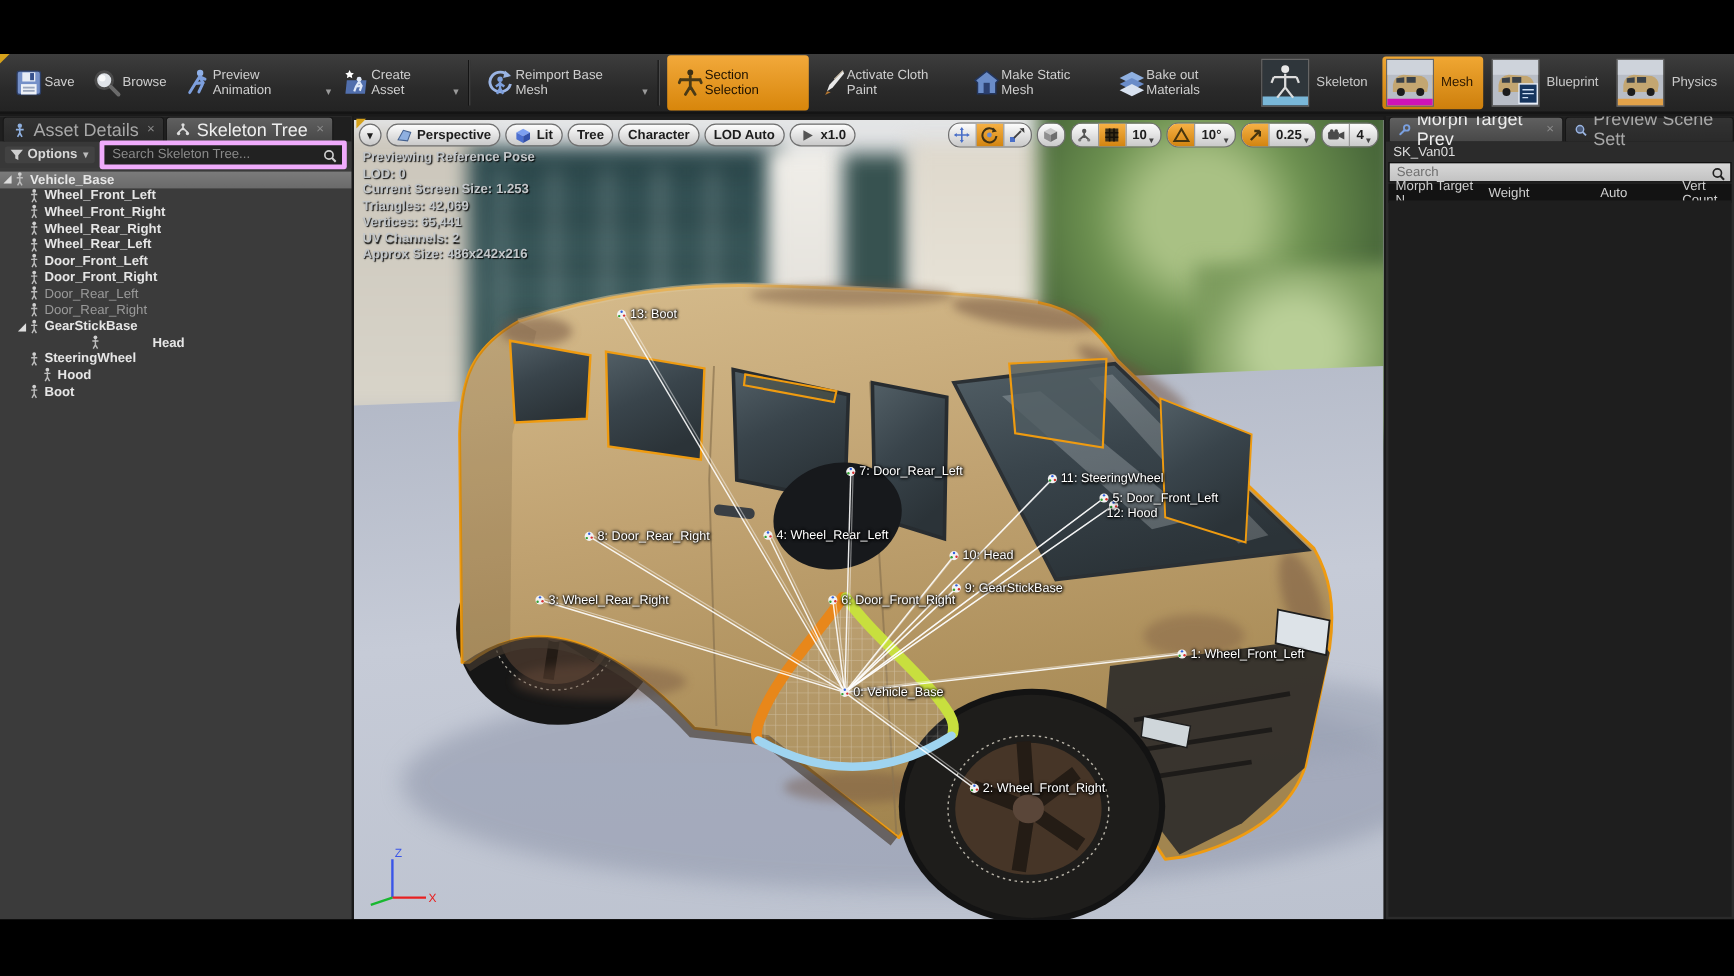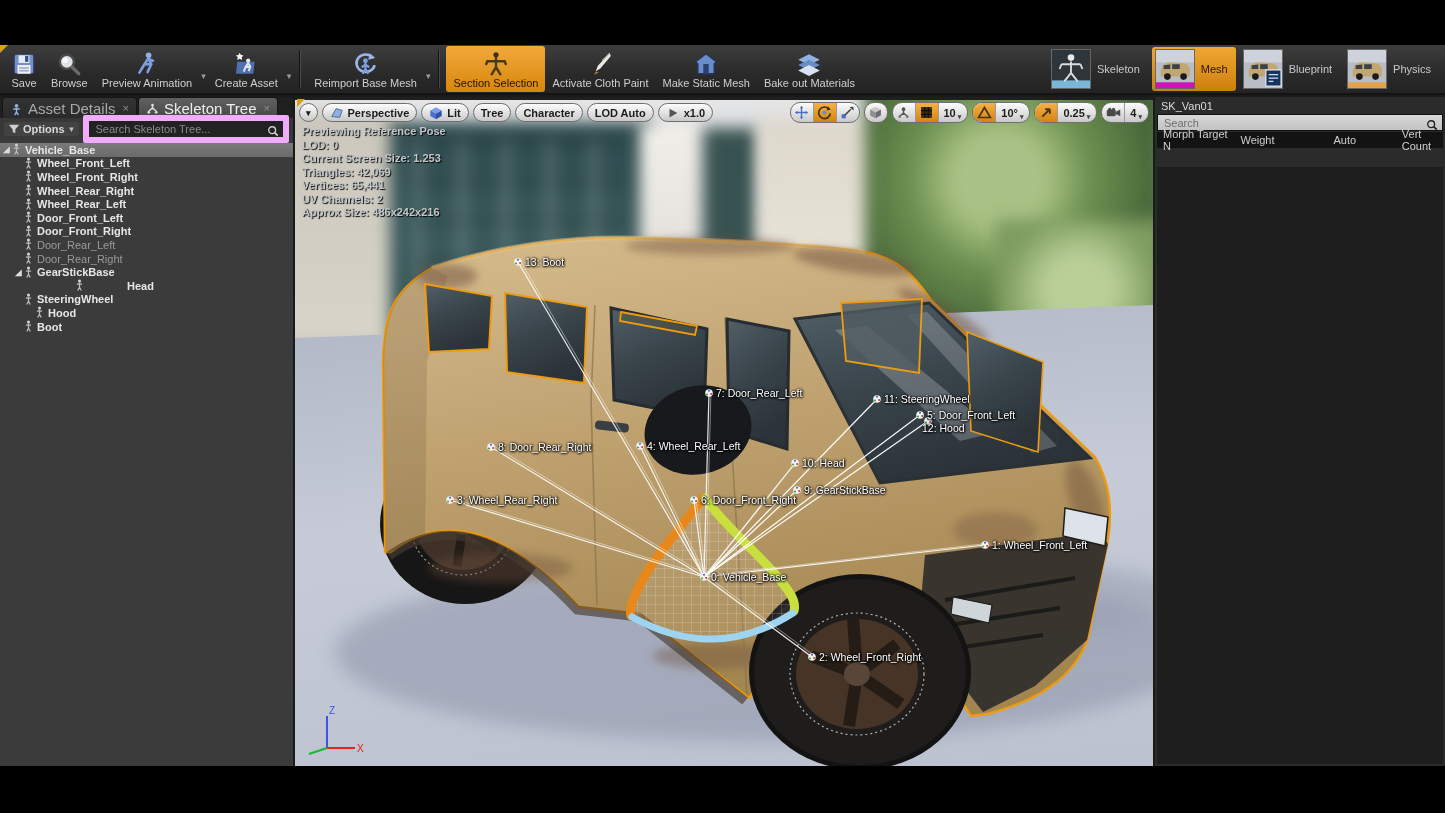--- a/index.html
+++ b/index.html
@@ -5,21 +5,21 @@
   html,body{margin:0;padding:0;background:#000;}
   .screen{position:relative;width:1445px;height:813px;background:#000;overflow:hidden;
     font-family:"Liberation Sans",sans-serif;-webkit-font-smoothing:antialiased;}
   .app{position:absolute;left:0;top:45px;width:1445px;height:721px;background:#1a1a1a;}
 
   
   .main-toolbar{position:absolute;left:0;top:0;width:1445px;height:50px;box-sizing:border-box;
     background:linear-gradient(#3d3d3d,#2a2a2a 60%,#232323);border-bottom:2px solid #141414;
     display:flex;align-items:stretch;justify-content:space-between;padding:1px 4px;}
   .tb-left{display:flex;align-items:stretch;}
-  .tb-btn{display:flex;flex-direction:column;align-items:center;justify-content:flex-end;
+  .tb-btn{display:flex;flex-direction:row;align-items:center;justify-content:flex-end;
     padding:2px 7px 3px;color:#cfcfcf;font-size:11px;border-radius:3px;position:relative;cursor:default;}
   .tb-btn .ic{width:26px;height:26px;}
   .tb-btn .ic svg{width:100%;height:100%;}
   .tb-btn.active{background:linear-gradient(#f2a93b,#d8860b);color:#201300;}
   .tb-caret{align-self:center;color:#9a9a9a;font-size:9px;padding:0 2px;margin-top:14px;}
   .tb-sep{width:1px;background:#141414;border-right:1px solid #4a4a4a;margin:4px 6px;}
   .corner{position:absolute;width:0;height:0;border-top:8px solid #d6a21b;border-right:8px solid transparent;left:0;top:0;z-index:9;}
 
   
   .tb-right{display:flex;align-items:center;gap:4px;padding-right:2px;}
@@ -40,21 +40,21 @@
   .tab-close{color:#8d8d8d;font-size:11px;margin-left:2px;}
   .tab-close::after{content:"×";}
 
   
   .lp{position:absolute;left:0;top:52px;width:293px;height:669px;background:#3b3b3b;overflow:hidden;}
   .lp-options{display:flex;align-items:center;gap:4px;height:22px;padding:0 4px;background:#383838;}
   .lp-optbtn{display:flex;align-items:center;gap:3px;color:#d8d8d8;font-size:11px;font-weight:bold;
     padding:1px 4px;border-radius:2px;background:#424242;justify-content:flex-end;}
   .lp-optbtn .ic{width:12px;height:12px;}
   .caret-g{font-size:8px;color:#bbb;}
-  .searchbox{flex:1;display:flex;align-items:center;height:16px;background:#222;border:6px solid #f0abfc;
+  .searchbox{flex:1;display:flex;align-items:center;height:16px;background:#222;border:4px solid #f0abfc;
     border-radius:2px;padding:0 4px;}
   .searchbox input{flex:1;background:transparent;border:none;outline:none;color:#cfcfcf;font-size:11px;
     font-family:"Liberation Sans",sans-serif;}
   .searchbox input::placeholder{color:#8a8a8a;}
   .searchbox .mag{width:12px;height:12px;}
   .tree{position:absolute;left:0;top:46px;right:0;bottom:0;}
   .tree-row{display:flex;align-items:center;height:13.6px;font-size:11px;color:#e6e6e6;font-weight:bold;white-space:nowrap;}
   .tree-row.dim{color:#9a9a9a;font-weight:normal;}
   .tree-row.selected{background:linear-gradient(#7b7b7b,#6a6a6a);}
   .tree-arrow{width:9px;font-size:8px;color:#ddd;text-align:center;}
@@ -794,20 +794,37 @@
           <div>LOD: 0</div>
           <div>Current Screen Size: 1.253</div>
           <div>Triangles: 42,069</div>
           <div>Vertices: 65,441</div>
           <div>UV Channels: 2</div>
           <div>Approx Size: 486x242x216</div>
         </div>
     </div>
 
     <div class="rp">
+      <div class="tabrow" id="rp-tabs">
+          <div class="tab active">
+            <span class="ticon"><svg viewBox="0 0 14 14">
+                <path d="M2.5 11.5 L7 7" stroke="#7aa0e0" stroke-width="2.2" stroke-linecap="round"></path>
+                <circle cx="9.5" cy="4.5" r="3" fill="none" stroke="#7aa0e0" stroke-width="2"></circle>
+              </svg></span>
+            <span>Morph Target Prev</span>
+            <span class="tab-close"></span>
+          </div>
+          <div class="tab">
+            <span class="ticon"><svg viewBox="0 0 14 14">
+                <circle cx="6" cy="6" r="4" fill="#4a5a78" stroke="#9ab4e0" stroke-width="1.5"></circle>
+                <line x1="9" y1="9" x2="12.5" y2="12.5" stroke="#9ab4e0" stroke-width="2"></line>
+              </svg></span>
+            <span>Preview Scene Sett</span>
+          </div>
+        </div>
       <div class="rp-name">SK_Van01</div>
       <div class="rp-search">
         <input type="text" placeholder="Search" style="">
         <span class="mag" id="rp-mag" style="width:12px;height:12px;"><svg viewBox="0 0 14 14">
               <circle cx="6" cy="6" r="4" fill="none" stroke="#222" stroke-width="1.6"></circle>
               <line x1="9" y1="9" x2="12.5" y2="12.5" stroke="#222" stroke-width="2"></line>
             </svg></span>
       </div>
       <div class="rp-head" id="rp-head">
           <span style="width: 78px; padding-left: 6px;">Morph Target N</span>

